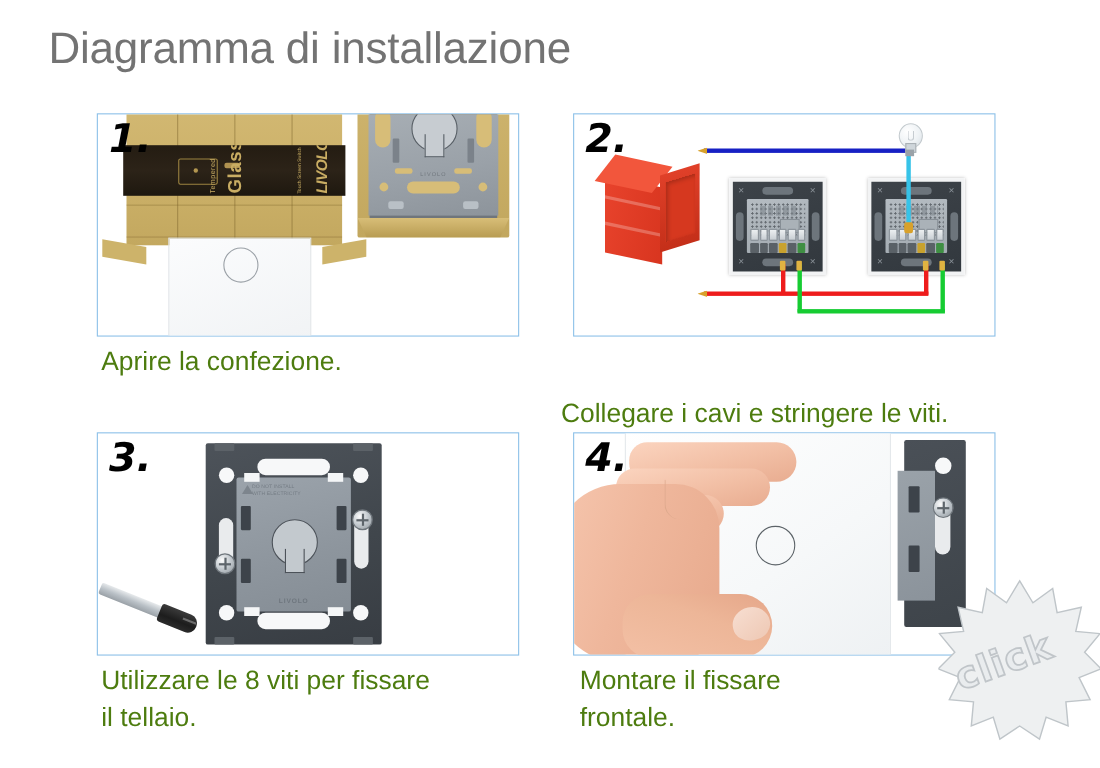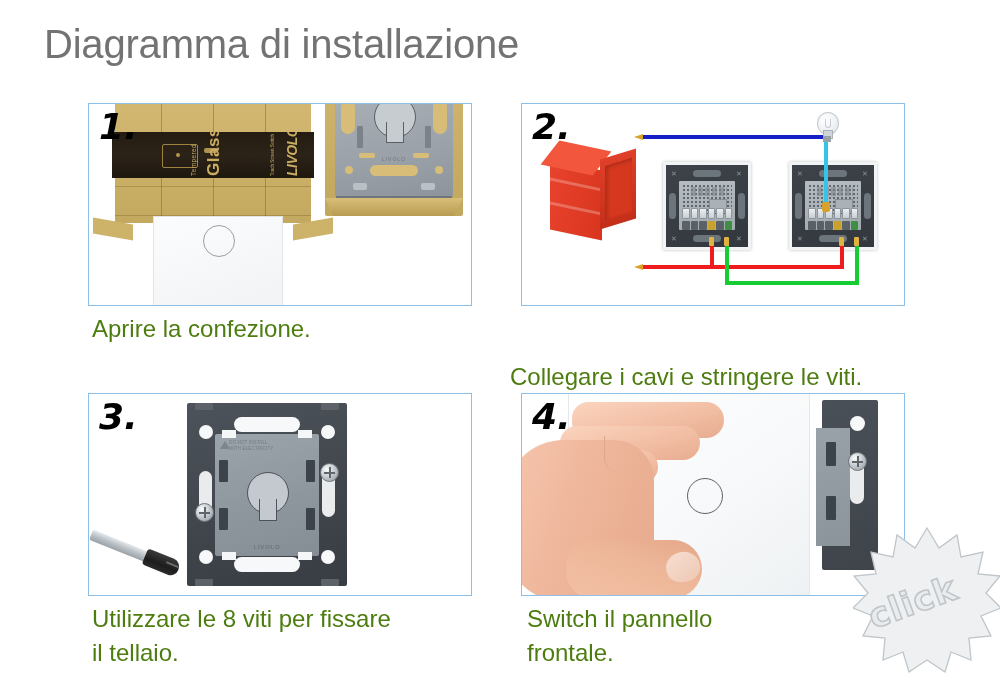--- a/index.html
+++ b/index.html
@@ -741,14 +741,14 @@
     <div class="step-num">4.</div>
   </div>
 
   <div class="starburst">
     <svg width="148" height="148" viewBox="0 0 148 148" aria-hidden="true">
       <polygon points="74,2 86,22 104,9 108,31 130,26 125,48 147,50 133,67 148,82 128,90 138,110 116,112 118,134 98,126 92,146 74,134 56,146 50,126 30,134 32,112 10,110 20,90 0,82 15,67 1,50 23,48 18,26 40,31 44,9 62,22" fill="#eef0f1" stroke="#bfc5c9" stroke-width="1.3"></polygon>
     </svg>
     <div class="click-text">click</div>
   </div>
 </div>
-<div class="caption" id="cap4">Switch il pannello
+<div class="caption" id="cap4">Montare il fissare
 frontale.</div>
 
 </body></html>

